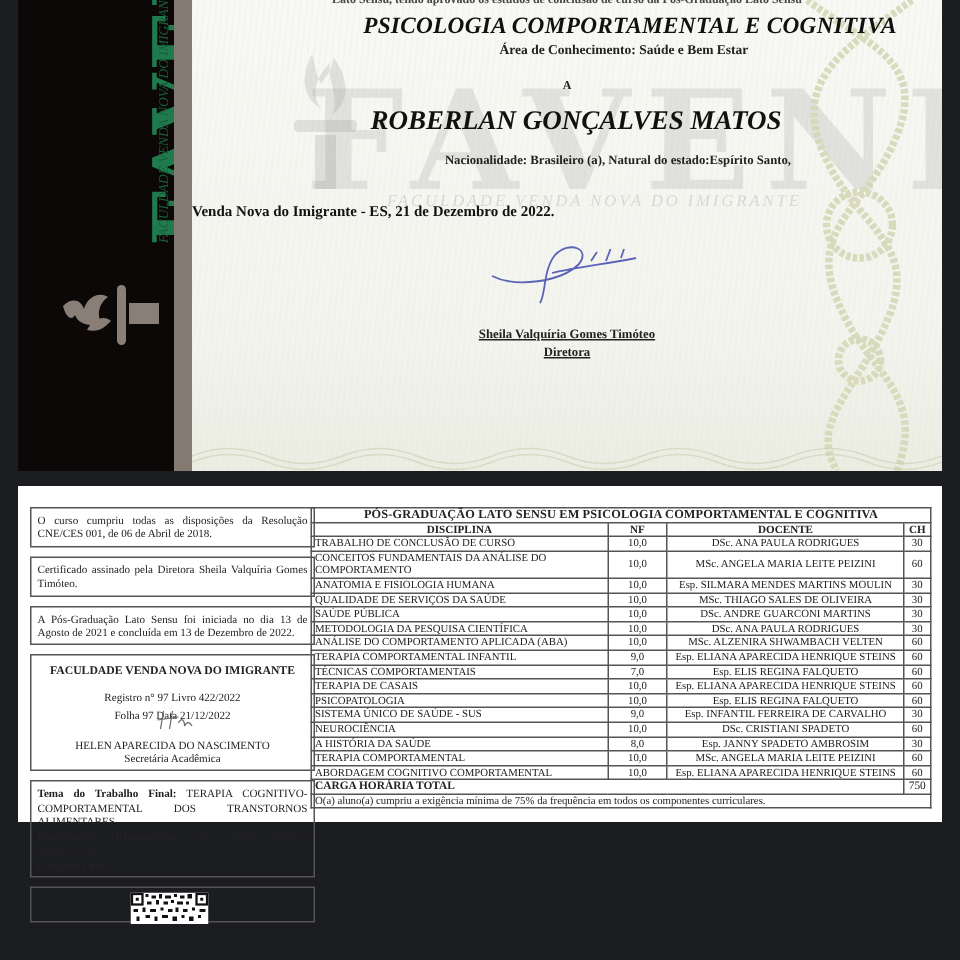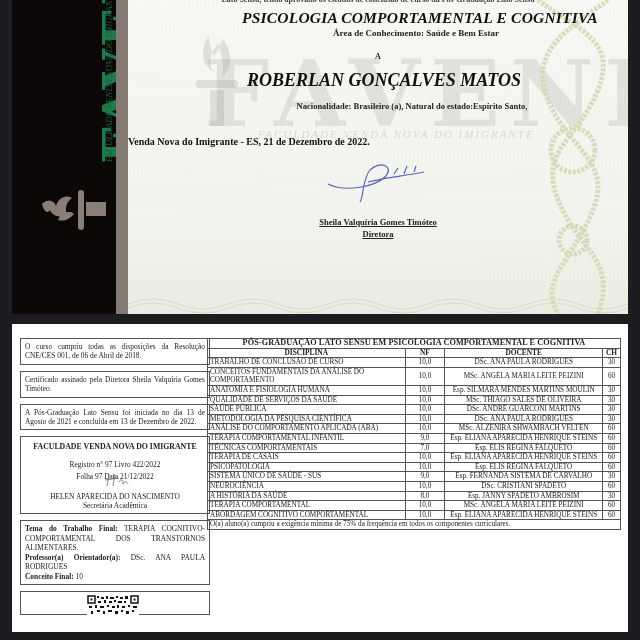--- a/index.html
+++ b/index.html
@@ -41,21 +41,21 @@
     .cert-area { position: absolute; left: 0; top: 28px; width: 576px; text-align: center; font-size: 9px; font-weight: bold; color: #222; }
     .cert-a { position: absolute; left: 0; top: 52px; width: 500px; text-align: center; font-size: 8px; font-weight: bold; color: #222; }
     .cert-name { position: absolute; left: 0; top: 70px; width: 500px; text-align: center; font-size: 18px; font-style: italic; font-weight: bold; color: #111; padding-left: 12px; }
     .cert-info { position: absolute; left: 0; top: 100px; width: 568px; text-align: center; font-size: 8.5px; font-weight: bold; color: #222; line-height: 13px; }
     .cert-place { position: absolute; left: 0; top: 136px; width: 500px; font-size: 10px; font-weight: bold; color: #111; }
     .signature { position: absolute; left: 196px; top: 156px; width: 110px; height: 50px; }
     .signer { position: absolute; left: 0; top: 216px; width: 500px; text-align: center; font-size: 8.5px; font-weight: bold; color: #222; line-height: 12px; text-decoration: underline; }
     .border-wave { position: absolute; left: 0; bottom: 0; width: 500px; height: 22px; opacity: 0.55; }
 
     
-    .back { position: absolute; left: 12px; top: 324px; width: 616px; height: 308px; background: #ffffff; }
+    .back { position: absolute; left: 12px; top: 324px; width: 616px; height: 224px; background: #ffffff; }
     .left-col { position: absolute; left: 8px; top: 14px; width: 190px; }
     .box { border: 1.3px solid #555; padding: 3px 4px; margin-bottom: 6px; font-size: 7.4px; color: #222; line-height: 9.4px; text-align: justify; }
     .box.center { text-align: center; }
     .reg-title { font-weight: bold; font-size: 7.8px; margin-top: 2px; margin-bottom: 8px; }
     .reg-line { margin-bottom: 3px; }
     .sec-sign { height: 10px; position: relative; }
     .sec-sign svg { position: absolute; left: 78px; top: -10px; }
     .qr-box { border: 1.3px solid #555; height: 24px; position: relative; }
     .qr { position: absolute; left: 66px; top: 3px; width: 52px; height: 21px; }
 
@@ -279,21 +279,21 @@
           </tr>
         <tr>
             <td>PSICOPATOLOGIA</td>
             <td class="nf">10,0</td>
             <td class="doc">Esp. ELIS REGINA FALQUETO</td>
             <td class="ch">60</td>
           </tr>
         <tr>
             <td>SISTEMA ÚNICO DE SAÚDE - SUS</td>
             <td class="nf">9,0</td>
-            <td class="doc">Esp. FERNANDA SISTEMA DE CARVALHO</td>
+            <td class="doc">Esp. INFANTIL FERREIRA DE CARVALHO</td>
             <td class="ch">30</td>
           </tr>
         <tr>
             <td>NEUROCIÊNCIA</td>
             <td class="nf">10,0</td>
             <td class="doc">DSc. CRISTIANI SPADETO</td>
             <td class="ch">60</td>
           </tr>
         <tr>
             <td>A HISTÓRIA DA SAÚDE</td>
@@ -306,19 +306,23 @@
             <td class="nf">10,0</td>
             <td class="doc">MSc. ANGELA MARIA LEITE PEIZINI</td>
             <td class="ch">60</td>
           </tr>
         <tr>
             <td>ABORDAGEM COGNITIVO COMPORTAMENTAL</td>
             <td class="nf">10,0</td>
             <td class="doc">Esp. ELIANA APARECIDA HENRIQUE STEINS</td>
             <td class="ch">60</td>
           </tr>
+        <tr class="total">
+          <td colspan="3">CARGA HORÁRIA TOTAL</td>
+          <td class="ch">750</td>
+        </tr>
         <tr>
           <td colspan="4">O(a) aluno(a) cumpriu a exigência mínima de 75% da frequência em todos os componentes curriculares.</td>
         </tr>
       </tbody>
     </table>
   </div>
 </div>
 
 </body></html>

